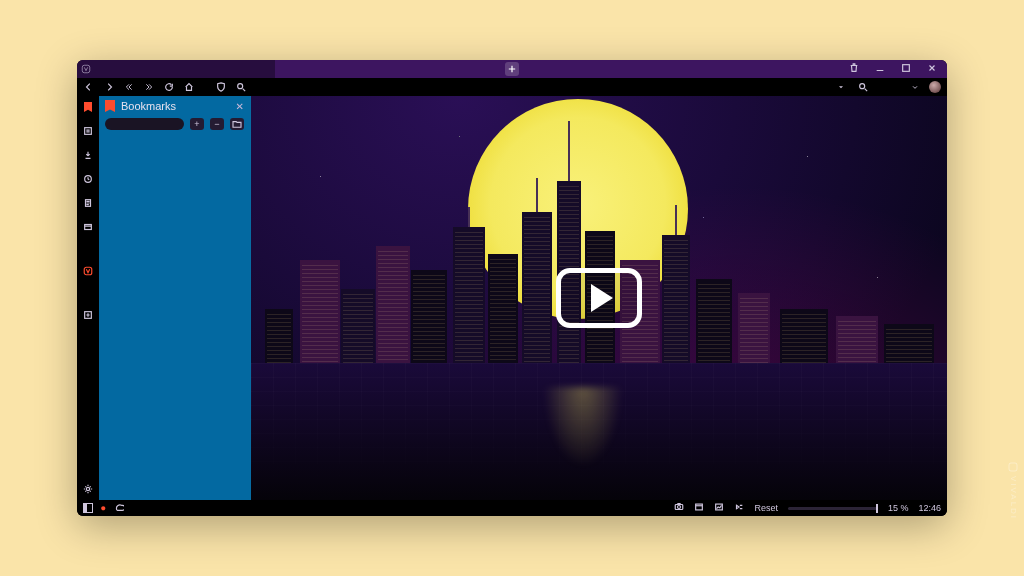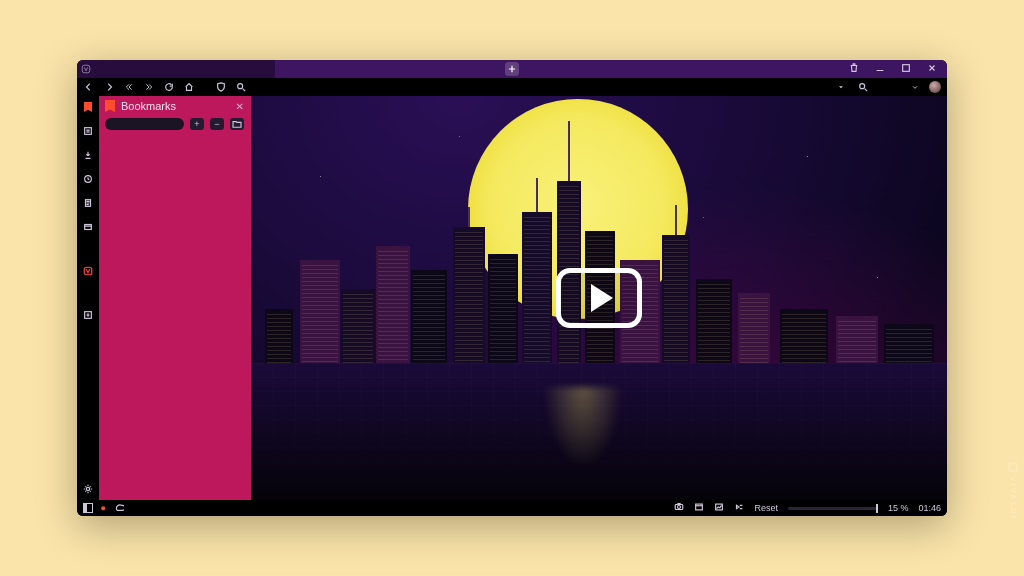--- a/index.html
+++ b/index.html
@@ -74,21 +74,21 @@
     width:22px; background:#000;
     display:flex; flex-direction:column; align-items:center;
     padding-top:4px; gap:10px;
     color:#bfb8c8;
   }
   .rail .rail-btn{width:14px;height:14px;display:flex;align-items:center;justify-content:center;}
   .rail .rail-btn.active{color:#ff4c2e;}
   .rail .rail-spacer-grow{flex:1;}
   
   .panel {
-    width: 152px; background:#be185d;
+    width: 152px; background:#0369a1;
     display:flex;flex-direction:column;
     border-right:1px solid rgba(255,255,255,0.02);
   }
   .panel-header{
     display:flex;align-items:center;gap:6px;
     padding:4px 6px;color:#e8e2ef;font-size:11px;
   }
   .panel-header .bm-icon{width:10px;height:12px;background:#ff4c2e;clip-path:polygon(0 0,100% 0,100% 100%,50% 80%,0 100%);}
   .panel-header .close{margin-left:auto;color:#c9b8d8;font-size:10px;}
   .panel-toolbar{
@@ -446,17 +446,17 @@
       <span><svg class="ic" viewBox="0 0 12 12">
             <rect x="2" y="2.5" width="8" height="7" class="stroke"></rect>
             <path d="M3 8l2-2 2 1 2-3" class="stroke"></path>
           </svg></span>
       <span><svg class="ic" viewBox="0 0 12 12">
             <path d="M3 4l3 2-3 2zM7 4h3M7 8h3" class="stroke"></path>
           </svg></span>
       <span>Reset</span>
       <div class="zoom-slider"></div>
       <span>15 %</span>
-      <span>01:46</span>
+      <span>12:46</span>
     </div>
   </div>
 
 </div>
 
 </body></html>

